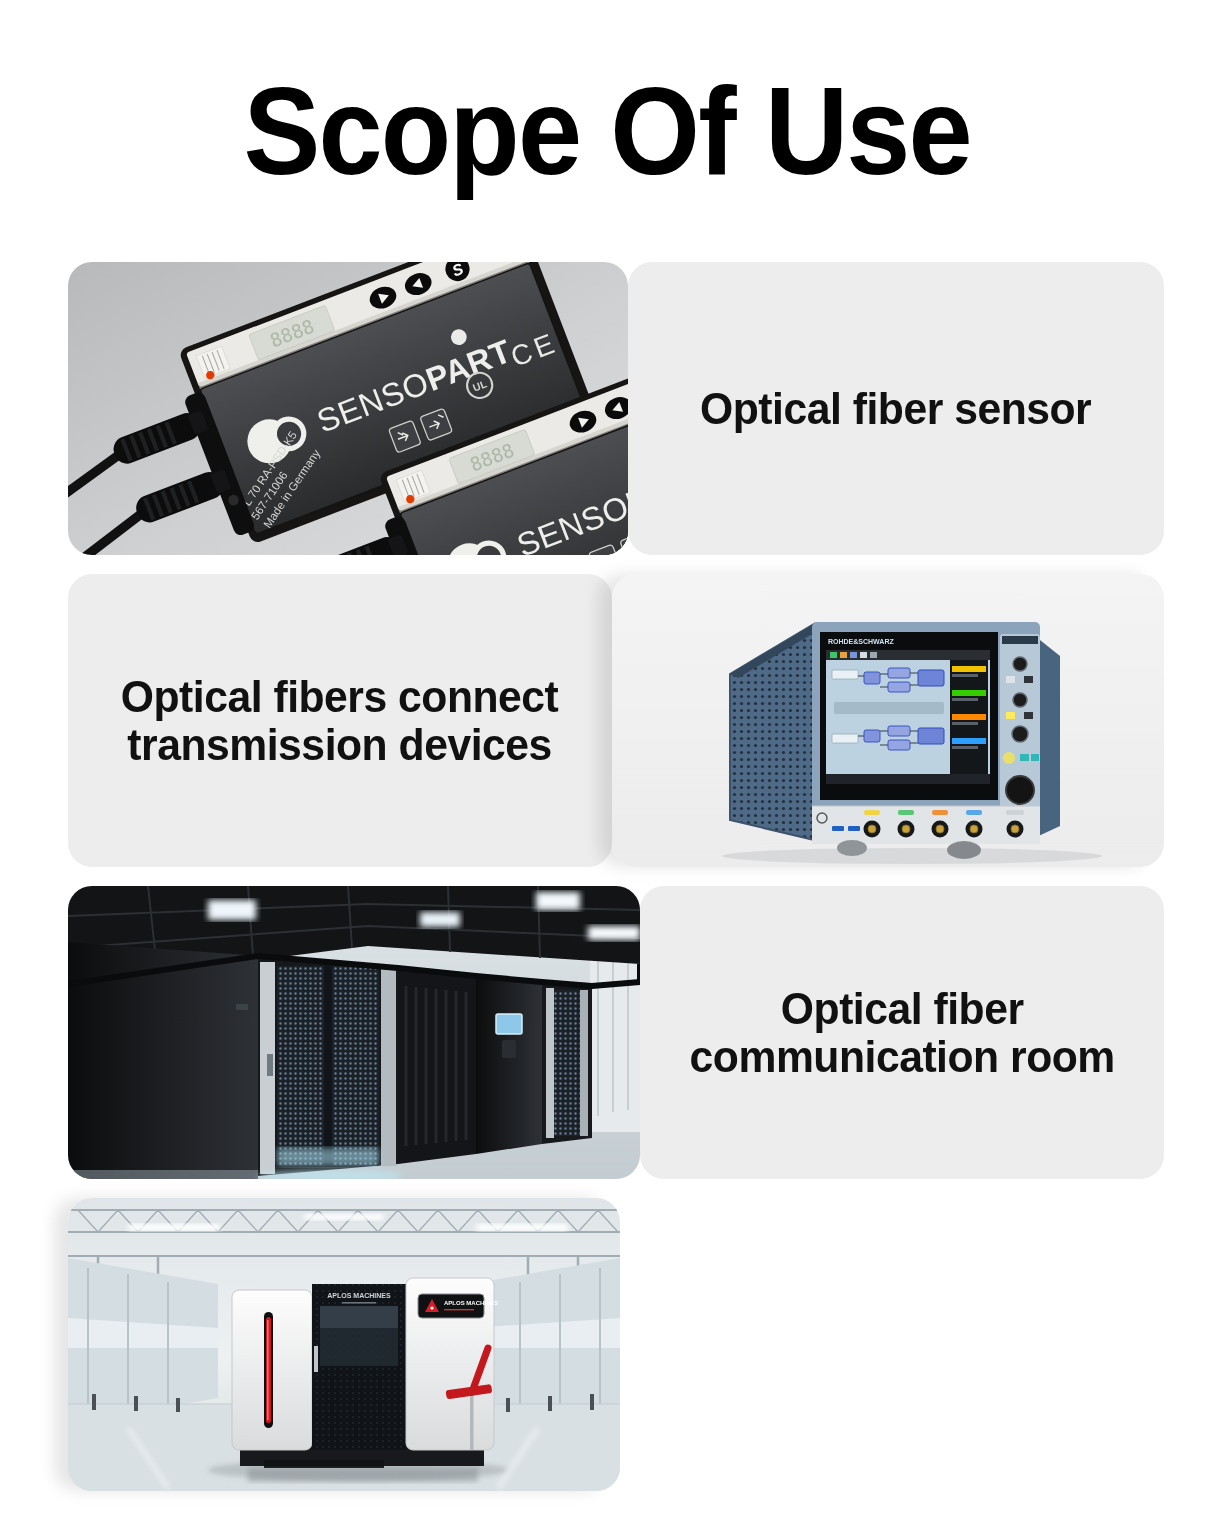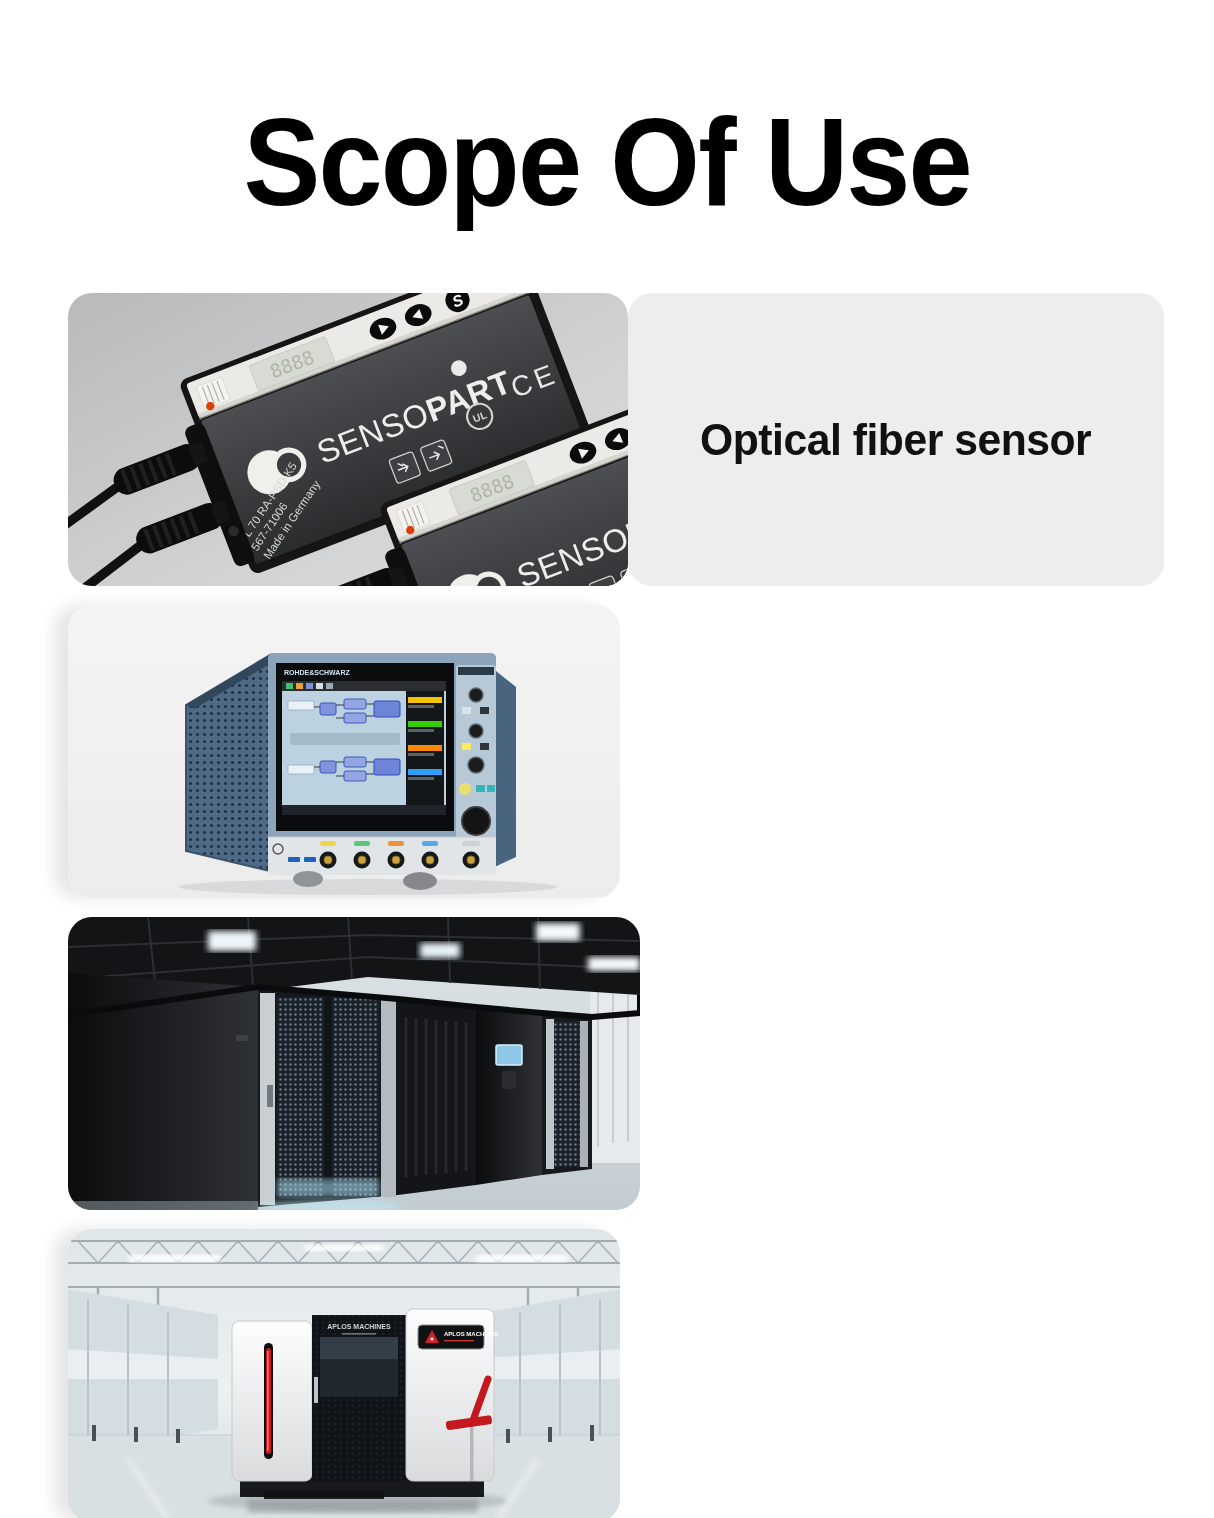--- a/index.html
+++ b/index.html
@@ -6,21 +6,21 @@
   .page{
     position:relative;
     width:1214px;height:1518px;
     margin:0 auto;
     background:#ffffff;
     font-family:"Liberation Sans","DejaVu Sans",sans-serif;
     overflow:hidden;
   }
   .title-wrap{
     height:262px;
-    display:flex;align-items:center;justify-content:center;margin-top:31px;
+    display:flex;align-items:center;justify-content:center;
   }
   .page-title{
     font-size:124px;
     font-weight:bold;
     letter-spacing:-2px;
     color:#000;
     transform:scaleX(0.93);
     transform-origin:center;
     white-space:nowrap;
   }
@@ -153,20 +153,26 @@
           <use href="#s1-device" xlink:href="#s1-device" transform="translate(130,128) rotate(-21) scale(1.05)"></use>
           <use href="#s1-device" xlink:href="#s1-device" transform="translate(330,252) rotate(-21) scale(1.05)"></use>
         </svg>
       </div>
       <div class="label-panel">
         <div class="usage-label">Optical fiber sensor</div>
       </div>
     </div>
 
     <div class="usage-row row2">
+      <div class="label-panel">
+        <div class="usage-label">
+          <span class="line">Optical fibers connect</span>
+          <span class="line">transmission devices</span>
+        </div>
+      </div>
       <div class="photo right-side">
         <svg viewBox="0 0 552 293" preserveAspectRatio="xMidYMid slice">
           <defs>
             <linearGradient id="s2-bg" x1="0" y1="0" x2="0" y2="1">
               <stop offset="0" stop-color="#f4f4f5"></stop>
                 <stop offset="1" stop-color="#ececed"></stop>
             </linearGradient>
             <pattern id="s2-vent" width="7" height="7" patternUnits="userSpaceOnUse">
               <rect width="7" height="7" fill="#4f6a86"></rect>
                 <circle cx="3.5" cy="3.5" r="1.6" fill="#22303f"></circle>
@@ -317,20 +323,26 @@
           <g>
             <path d="M474,96 L524,100 V252 L474,258 Z" fill="#17191c"></path>
             <rect x="478" y="102" width="8" height="150" fill="#c0c6ca"></rect>
             <rect x="512" y="104" width="8" height="146" fill="#aab1b6"></rect>
             <rect x="486" y="104" width="26" height="146" fill="url(#s3-mesh)"></rect>
           </g>
           <path d="M0,98 L190,70 330,82 408,90 474,96 524,100 572,96 572,78" fill="none" stroke="#0a0b0c" stroke-width="6"></path>
           <rect x="0" y="284" width="190" height="9" fill="#9aa6ad" opacity="0.5"></rect>
           <ellipse cx="262" cy="290" rx="72" ry="7" fill="#bfeaf6" opacity="0.6" filter="url(#s3-glow)"></ellipse>
         </svg>
+      </div>
+      <div class="label-panel">
+        <div class="usage-label">
+          <span class="line">Optical fiber</span>
+          <span class="line">communication room</span>
+        </div>
       </div>
     </div>
 
     <div class="usage-row row4">
       <div class="photo right-side">
         <svg viewBox="0 0 552 293" preserveAspectRatio="xMidYMid slice">
           <defs>
             <linearGradient id="s4-bg" x1="0" y1="0" x2="0" y2="1">
               <stop offset="0" stop-color="#dfe5e8"></stop>
                 <stop offset="0.55" stop-color="#eef1f2"></stop>

